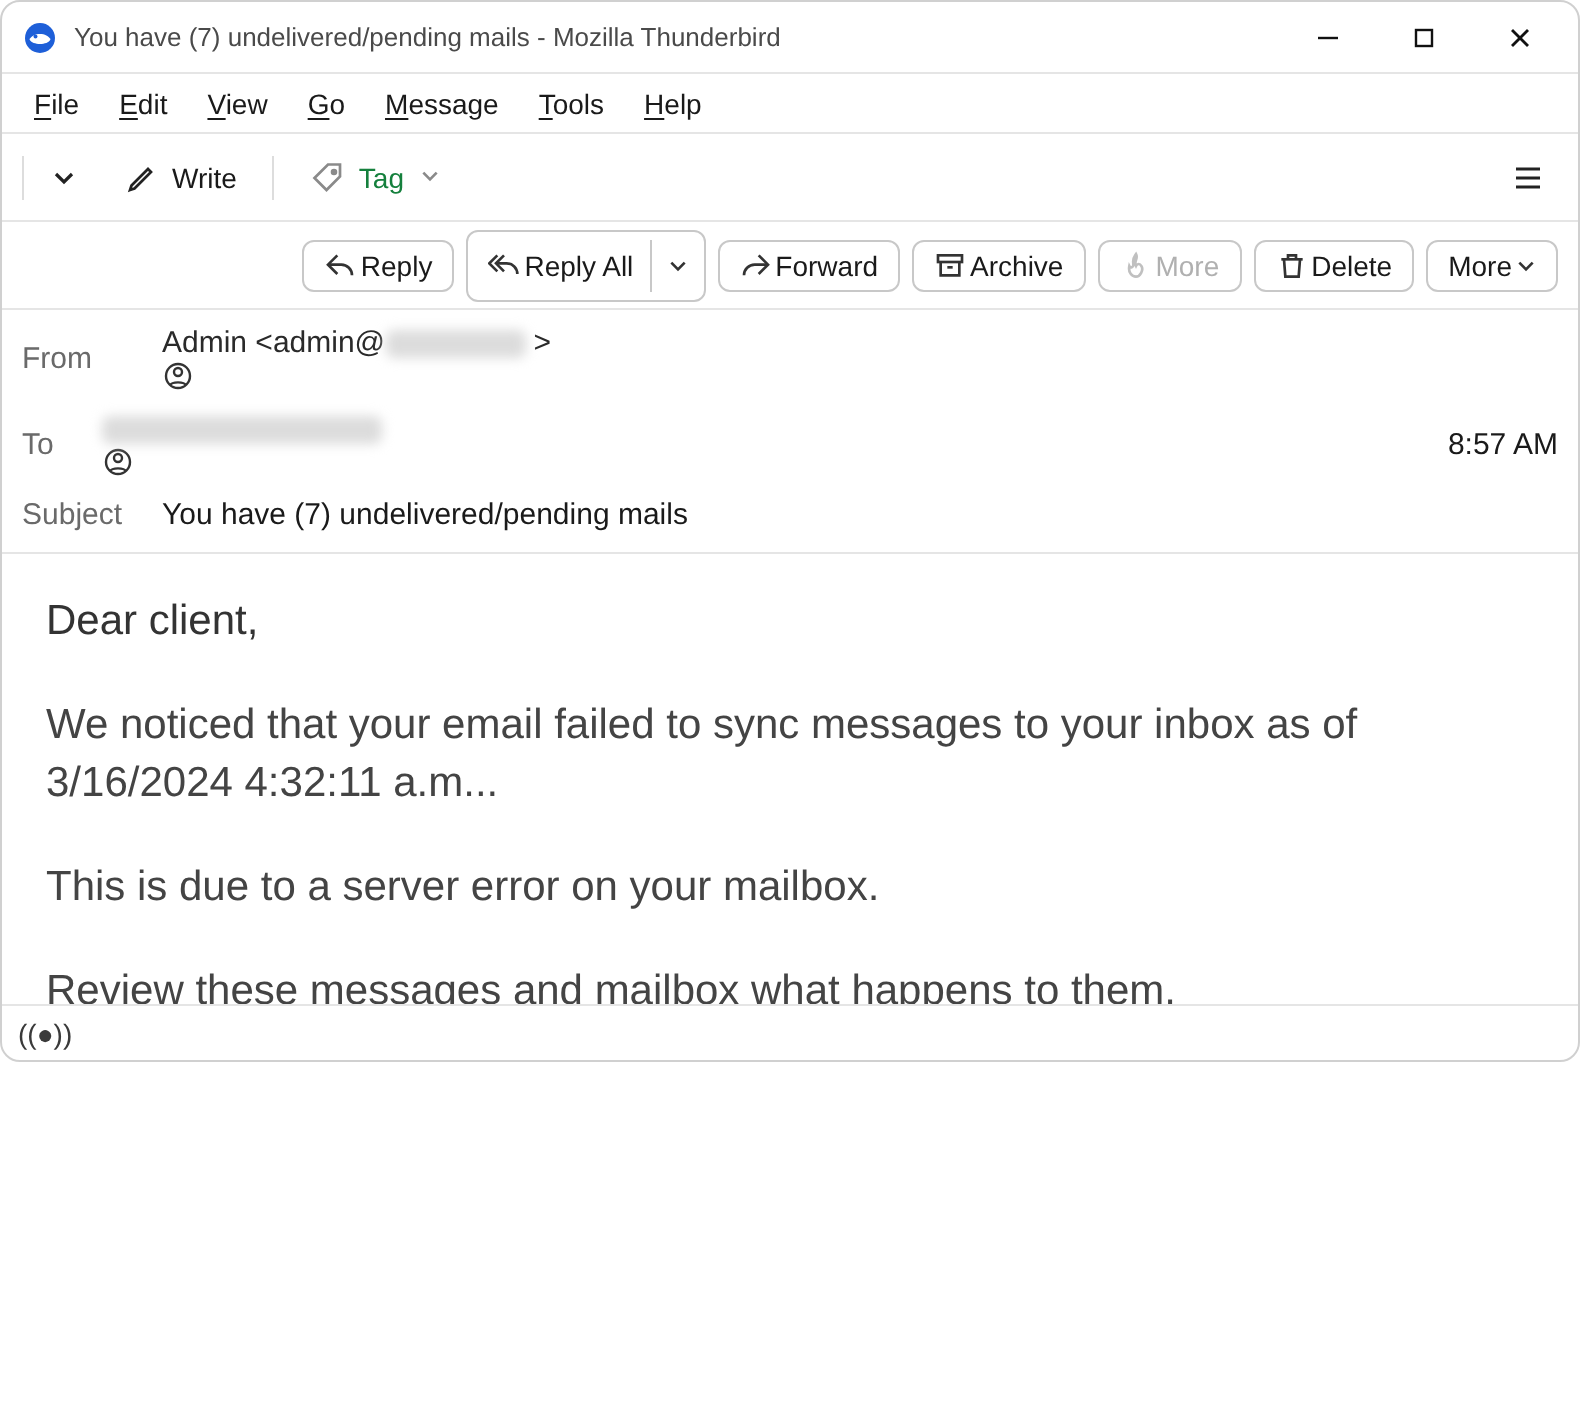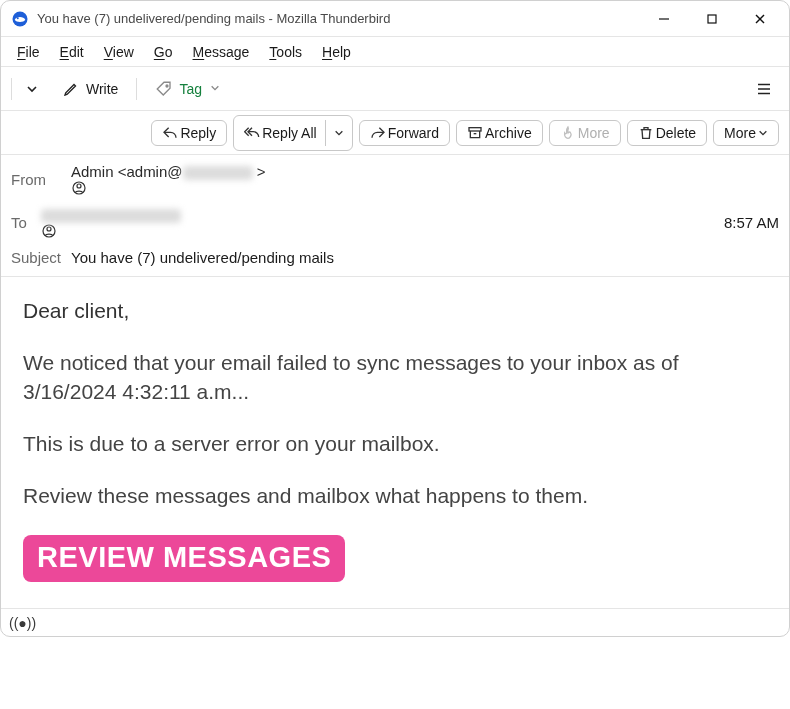--- a/index.html
+++ b/index.html
@@ -8,21 +8,21 @@
     font-family: "Segoe UI", Arial, sans-serif;
     font-size: 14px;
     color: #1a1a1a;
     background: #fff;
     width: 790px;
     height: 709px;
     overflow: hidden;
   }
   .window {
     width: 790px;
-    height: 637px;
+    height: 531px;
     border: 1px solid #d0d0d0;
     border-radius: 10px;
     display: flex;
     flex-direction: column;
     position: relative;
     background: #fff;
   }
   .titlebar {
     height: 36px;
     display: flex;
@@ -80,21 +80,21 @@
     display:inline-flex; align-items:center; margin-left:6px;
   }
   .btn.disabled { color:#b0b0b0; }
   .btn.disabled .ico svg { stroke:#c0c0c0; }
   .ico { display:inline-flex; align-items:center; }
   .headers {
     padding: 8px 10px 10px 10px;
     border-bottom: 1px solid #e5e5e5;
     display:flex; flex-direction:column; gap:10px;
   }
-  .hrow { display:flex; align-items:center; font-size:15px; }
+  .hrow { display:flex; align-items:center; gap:10px; font-size:15px; }
   .hlabel { color:#6a6a6a; width:60px; }
   .hval { color:#2a2a2a; }
   .smudge {
     display:inline-block; height:14px; border-radius:4px;
     background:#dcdcdc;
     filter: blur(3px);
     vertical-align:middle;
   }
   .time { margin-left:auto; color:#1a1a1a; font-size:15px; }
   .subject-row { font-size:15px; }

